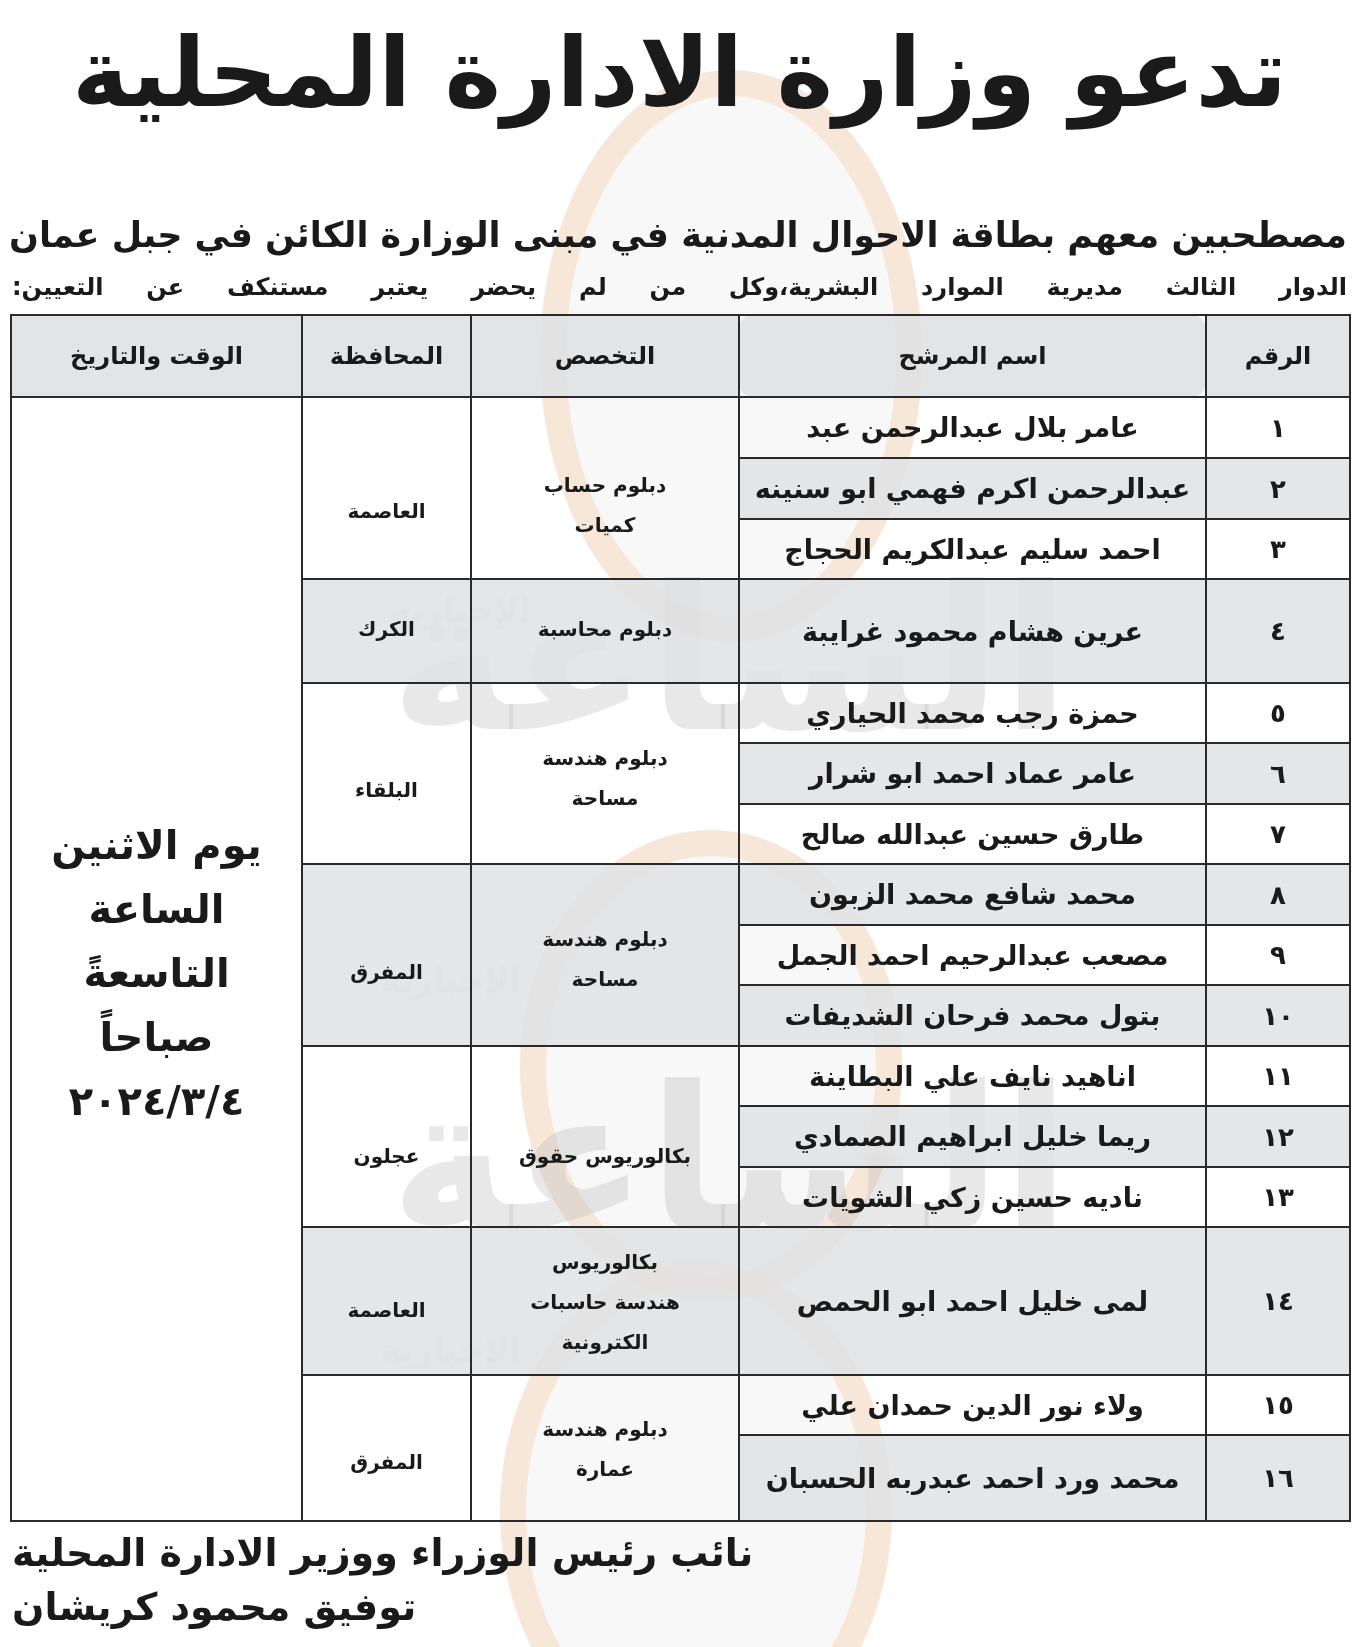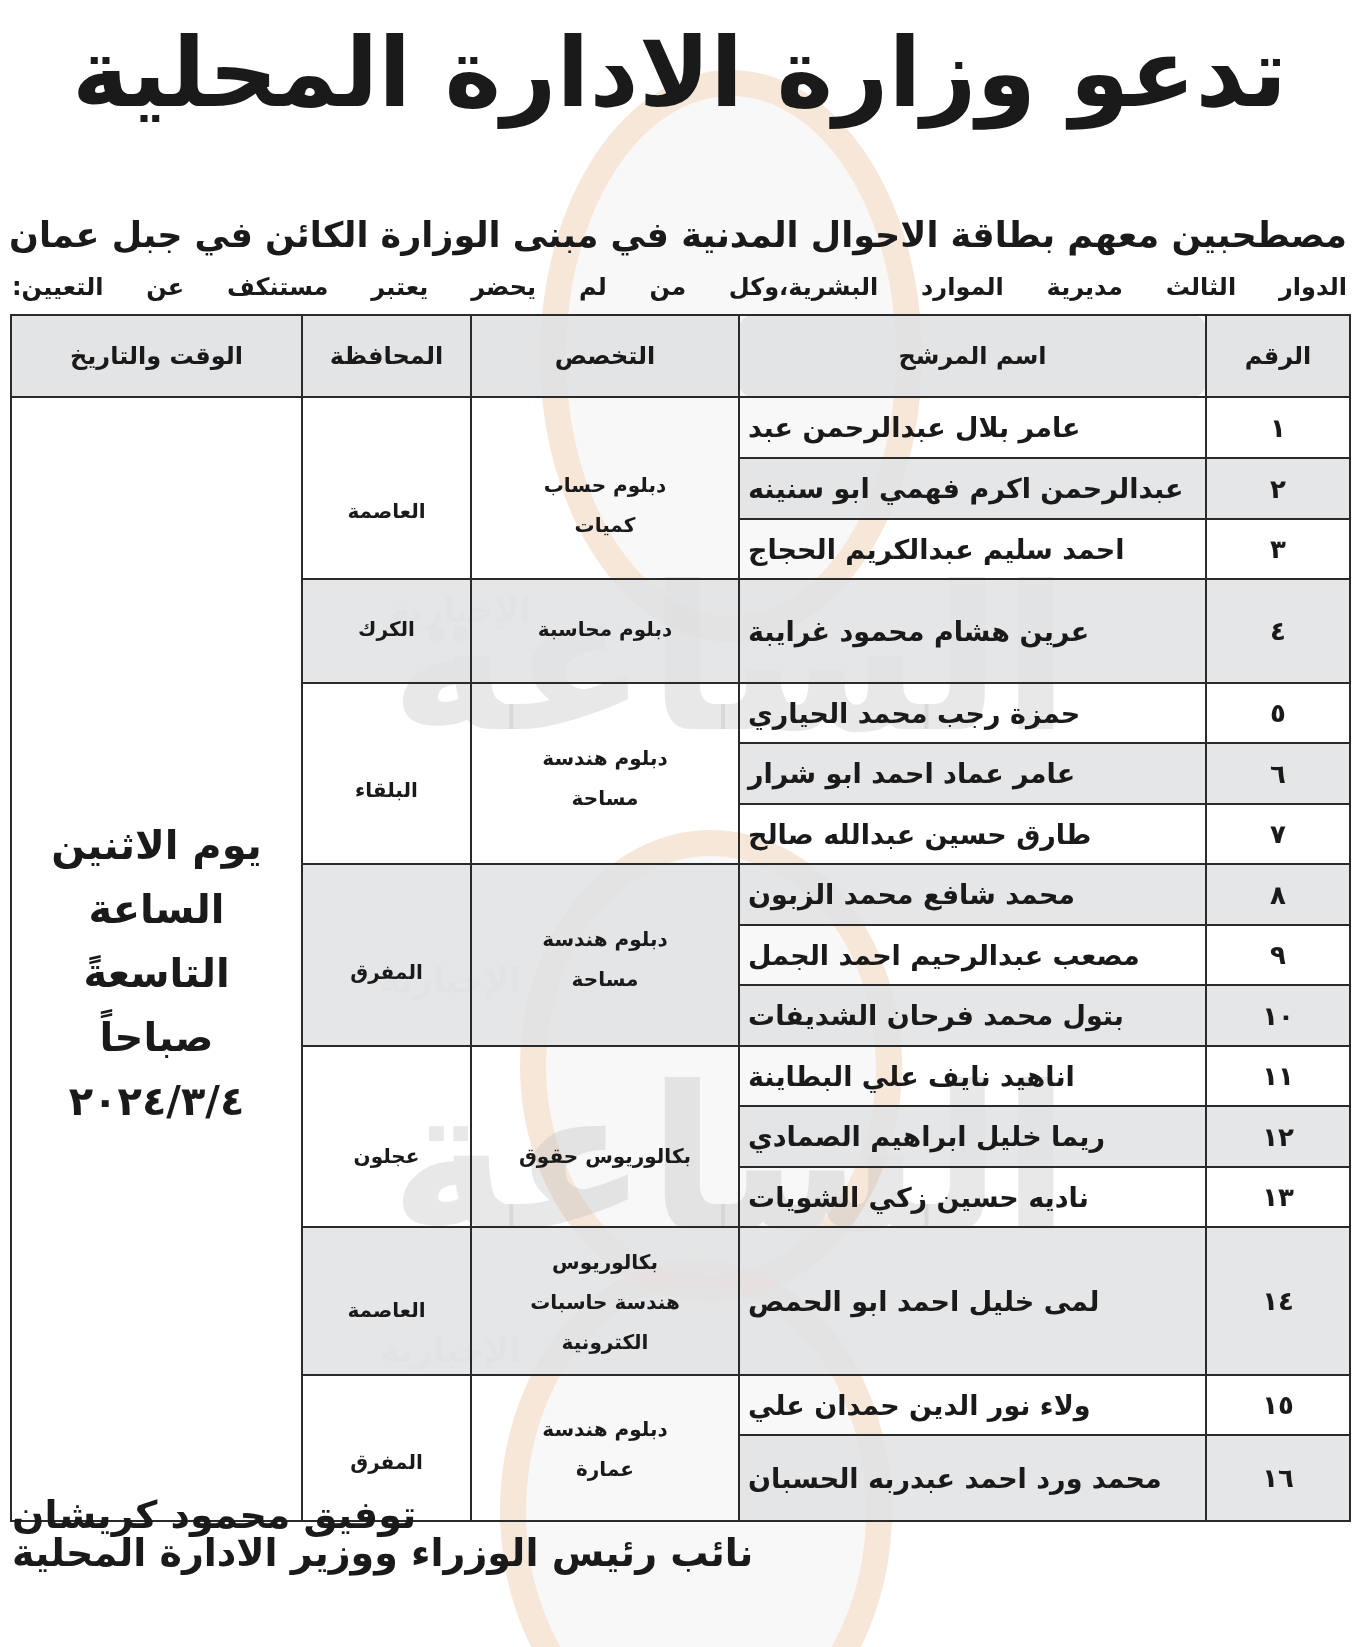--- a/index.html
+++ b/index.html
@@ -8,21 +8,21 @@
   .wm-clock{border-radius:50%;border:26px solid rgba(245,200,160,0.35);background:rgba(235,235,235,0.35);}
   .wm-text{color:rgba(190,190,190,0.35);font-weight:bold;}
   .content{position:absolute;left:0;top:0;width:1281px;height:1647px;z-index:1;}
   .title{position:absolute;left:0;top:18px;width:1359px;text-align:center;direction:rtl;font-size:96px;font-weight:bold;line-height:110px;letter-spacing:-1px;}
   .intro{position:absolute;left:12px;width:1335px;direction:rtl;text-align:justify;text-align-last:justify;font-size:35px;font-weight:bold;line-height:50px;white-space:nowrap;}
   table.grid{position:absolute;left:10px;top:314px;width:1339px;height:1185px;border-collapse:collapse;direction:rtl;table-layout:fixed;}
   table.grid td, table.grid th{border:2.5px solid #2a2a2a;padding:12px 8px;vertical-align:middle;}
   table.grid th{background:rgba(225,226,228,0.92);font-size:24px;font-weight:bold;height:56px;text-align:center;}
   table.grid th.name-h{text-align:center;border-radius:14px;}
   td.num{text-align:center;font-size:26px;font-weight:bold;}
-  td.name{text-align:left;font-size:27px;font-weight:bold;padding-right:18px;white-space:nowrap;}
+  td.name{text-align:center;font-size:27px;font-weight:bold;padding-right:18px;white-space:nowrap;}
   td.spec,td.gov{text-align:center;font-size:20px;font-weight:bold;line-height:40px;}
   td.gov{vertical-align:top;padding-top:60px;}
   td.spec{vertical-align:top;padding-top:40px;}
   tr.shade td.num, tr.shade td.name{background:rgba(225,226,228,0.85);}
   td.shade-cell{background:rgba(225,226,228,0.85);}
   td.when{text-align:center;font-size:40px;font-weight:bold;line-height:64px;background:#fff;}
   td.when div{white-space:nowrap;}
   .footer{position:absolute;left:12px;direction:rtl;text-align:left;font-size:38px;font-weight:bold;line-height:50px;}
 </style>
 </head>
@@ -171,15 +171,15 @@
         <td class="gov" rowspan="2" style="padding-top:40px;">المفرق</td>
       </tr>
       <tr class="shade" style="height:86px;">
         <td class="num">١٦</td>
         <td class="name">محمد ورد احمد عبدربه الحسبان</td>
       </tr>
     </tbody>
   </table>
 
   <div class="footer" style="top:1528px;">نائب رئيس الوزراء ووزير الادارة المحلية</div>
-  <div class="footer" style="top:1490px;text-align:right;">توفيق محمود كريشان</div>
+  <div class="footer" style="top:1582px;text-align:right;">توفيق محمود كريشان</div>
 
 </div>
 
 </body></html>

